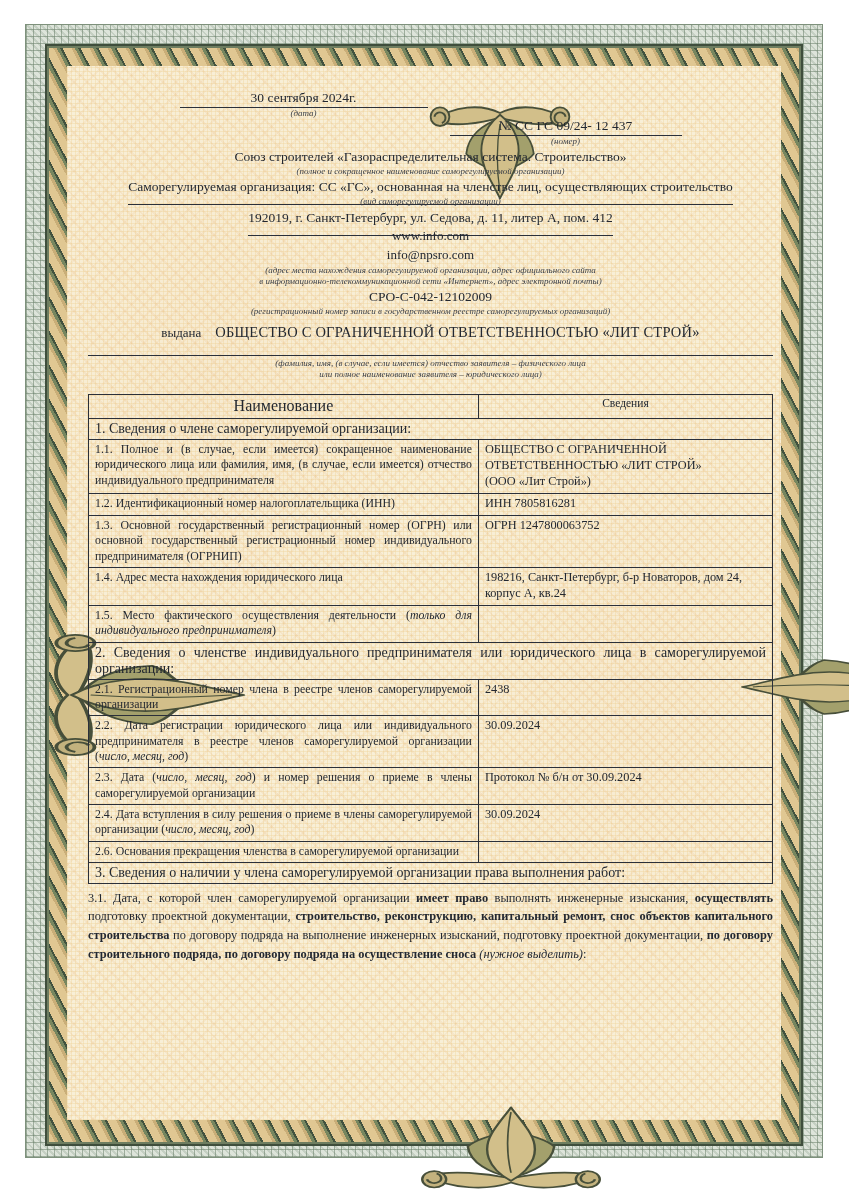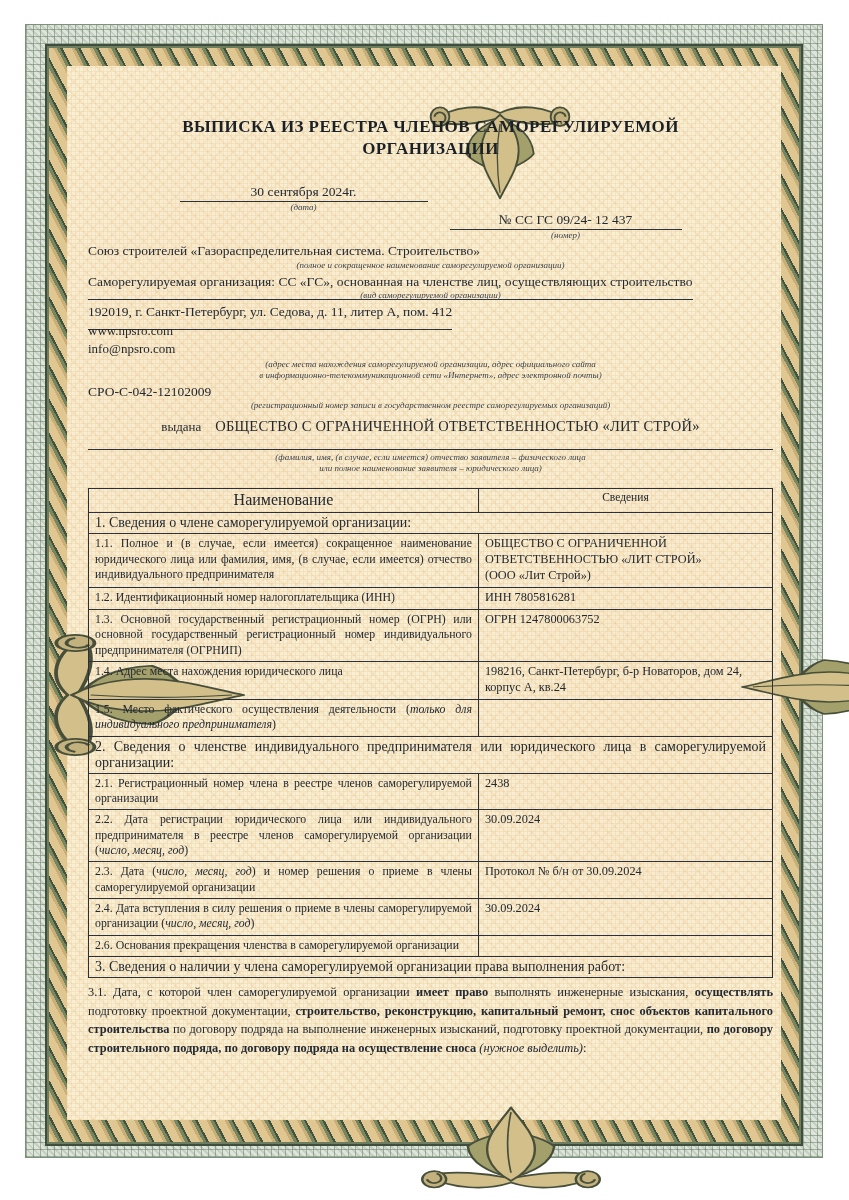--- a/index.html
+++ b/index.html
@@ -43,21 +43,21 @@
   .ornament svg{width:100%;height:100%;}
 
   
   .doc-title{margin:50px auto 0;max-width:600px;text-align:center;font-weight:bold;font-size:17px;line-height:1.3;letter-spacing:.4px;color:#1b2027;}
   .dn-row{display:flex;justify-content:center;gap:22px;margin-top:24px;}
   .dn-cell{text-align:center;}
   .dn-val{display:block;font-size:13.5px;border-bottom:1px solid var(--line);padding:0 14px 1px;}
   .dn-cell.date .dn-val{min-width:248px;}
   .dn-cell.num .dn-val{min-width:232px;margin-top:28px;}
   .caption{font-size:9px;font-style:italic;color:var(--ink-soft);line-height:1.25;text-align:center;}
-  .cline{text-align:left;font-size:13.5px;line-height:1.25;margin-top:2px;}
+  .cline{text-align:center;font-size:13.5px;line-height:1.25;margin-top:2px;}
   .cline.u > span{border-bottom:1px solid var(--line);padding-bottom:10px;}
   .cline.small{font-size:13px;}
   .issued-row{display:flex;justify-content:center;align-items:baseline;gap:14px;border-bottom:1.5px solid var(--line);padding-bottom:14px;margin-top:6px;}
   .issued-label{font-size:13px;}
   .issued-name{font-size:14.5px;letter-spacing:.2px;}
   .mt2{margin-top:2px;}
 
   
   table.reg{width:100%;border-collapse:collapse;margin-top:14px;}
   table.reg td,table.reg th{border:1.2px solid var(--line);vertical-align:top;padding:2px 6px 3px;font-weight:normal;}
@@ -134,41 +134,40 @@
           <path d="M150,18 a6,6 0 1 0 -8,7" fill="none"></path>
           <path d="M80,20 C62,26 46,38 44,58 C50,66 58,68 64,72 C58,52 64,34 80,20 Z" fill="#a3a06c"></path>
           <path d="M80,20 C98,26 114,38 116,58 C110,66 102,68 96,72 C102,52 96,34 80,20 Z" fill="#a3a06c"></path>
           <path d="M80,16 C60,32 56,54 64,74 C68,84 74,94 80,106 C86,94 92,84 96,74 C104,54 100,32 80,16 Z"></path>
           <path d="M80,26 C76,50 76,72 80,100" fill="none" stroke-width="1.4"></path>
         </g>
       </svg>
     </div>
 
     <div class="content">
-      <div class="doc-title">ВЫПИСКА ИЗ РЕЕСТРА ЧЛЕНОВ САМОРЕГУЛИРУЕМОЙ ОРГАНИЗАЦИИ</div>
 
       <div class="dn-row">
         <div class="dn-cell date">
           <span class="dn-val">30 сентября 2024г.</span>
           <div class="caption">(дата)</div>
         </div>
         <div class="dn-cell num">
           <span class="dn-val">№ СС ГС 09/24- 12 437</span>
           <div class="caption">(номер)</div>
         </div>
       </div>
 
       <div class="cline">Союз строителей «Газораспределительная система. Строительство»</div>
       <div class="caption">(полное и сокращенное наименование саморегулируемой организации)</div>
 
       <div class="cline u mt2"><span>Саморегулируемая организация: СС «ГС», основанная на членстве лиц, осуществляющих строительство</span></div>
       <div class="caption">(вид саморегулируемой организации)</div>
 
       <div class="cline u mt2"><span>192019, г. Санкт-Петербург, ул. Седова, д. 11, литер А, пом. 412</span></div>
-      <div class="cline small">www.npsro.com</div>
+      <div class="cline small">www.info.com</div>
       <div class="cline small">info@npsro.com</div>
       <div class="caption mt2">(адрес места нахождения саморегулируемой организации, адрес официального сайта</div>
       <div class="caption">в информационно-телекоммуникационной сети «Интернет», адрес электронной почты)</div>
 
       <div class="cline">СРО-С-042-12102009</div>
       <div class="caption">(регистрационный номер записи в государственном реестре саморегулируемых организаций)</div>
 
       <div class="issued-row">
         <span class="issued-label">выдана</span>
         <span class="issued-name">ОБЩЕСТВО С ОГРАНИЧЕННОЙ ОТВЕТСТВЕННОСТЬЮ «ЛИТ СТРОЙ»</span>

